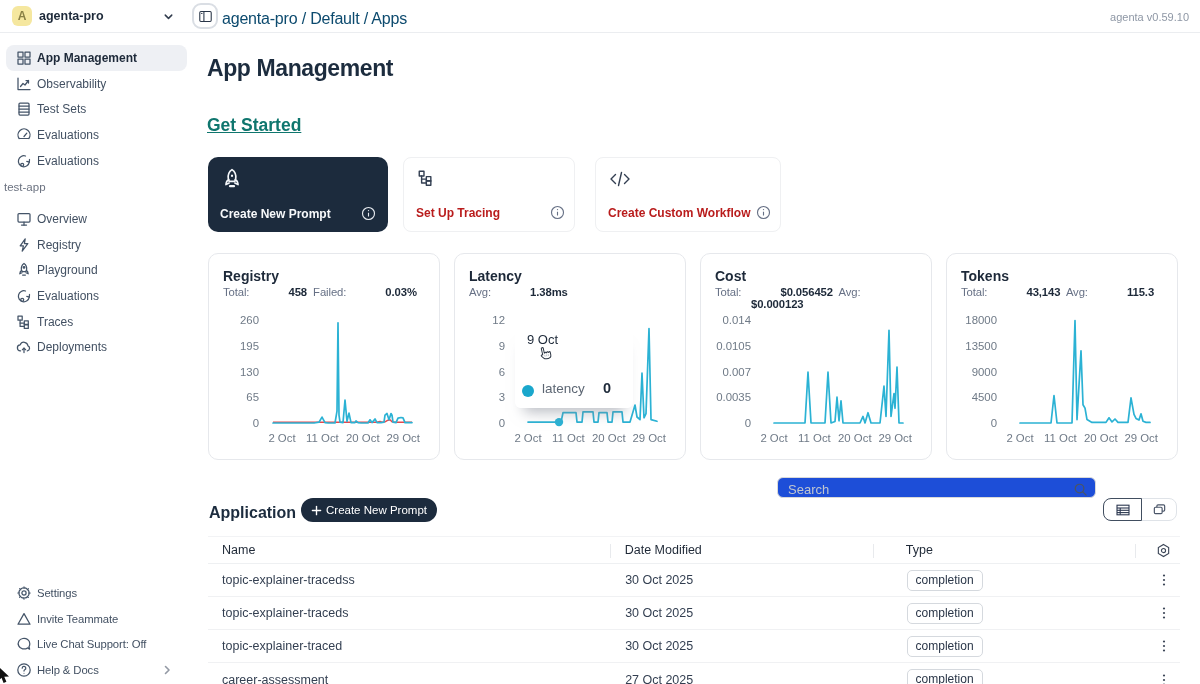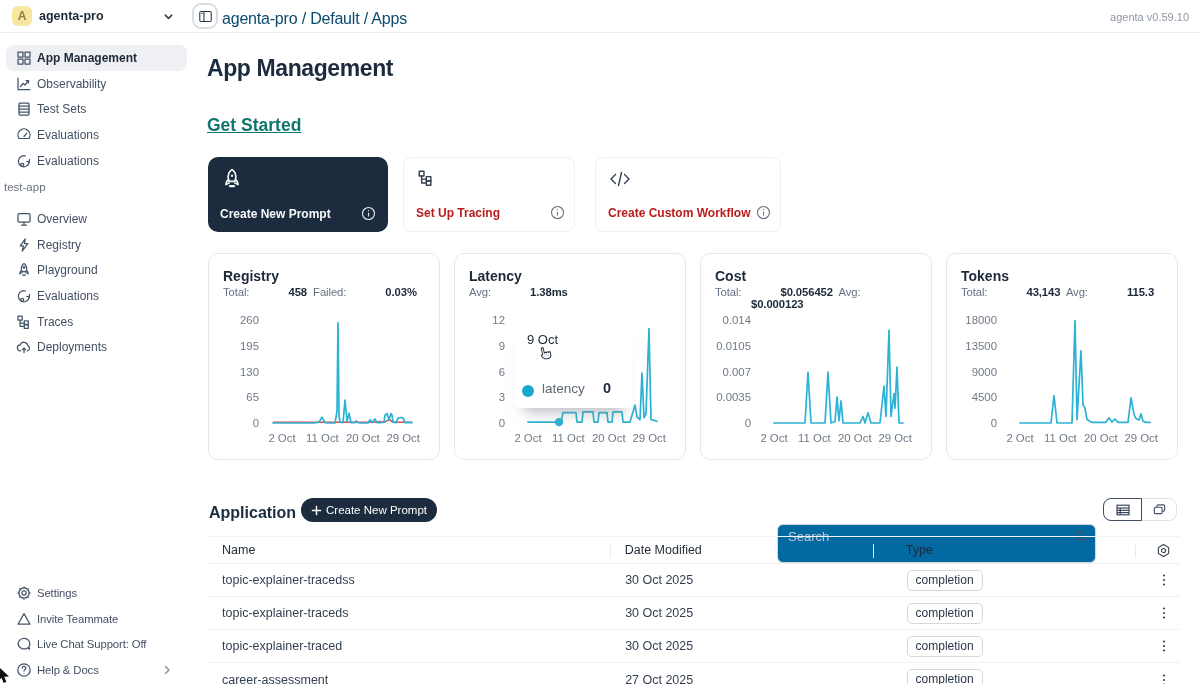--- a/index.html
+++ b/index.html
@@ -54,22 +54,22 @@
   box-shadow:0 13px 13px -9px rgba(125,131,144,0.55); }
 .tt-date { position:absolute; z-index:5; font-size:13px; color:#1d2939; }
 .tt-dot { position:absolute; z-index:5; width:12px; height:12px; border-radius:50%; background:#1aa7cc; }
 .tt-name { position:absolute; z-index:5; font-size:13.5px; color:#5c6673; }
 .tt-val { position:absolute; z-index:5; font-size:14.5px; font-weight:700; color:#1d2939; }
 
 .h3 { position:absolute; left:209px; top:504px; font-size:16px; font-weight:700; color:#1c2c3e; }
 .newbtn { position:absolute; left:301px; top:498px; height:24px; border-radius:12px;
   background:#1c2b3d; color:#fff; font-size:11.5px; font-weight:400;
   display:flex; align-items:center; padding:0 10px; gap:4px; }
-.search { position:absolute; left:777px; top:524px; width:319px; height:39px;
-  border:1px solid #d9d9d9; border-radius:6px; background:#0369a1; }
+.search { position:absolute; left:777px; top:477px; width:319px; height:21px;
+  border:1px solid #d9d9d9; border-radius:6px; background:#1d4ed8; }
 .search .ph { position:absolute; left:10px; top:4px; font-size:13px; color:#c0c6cf; }
 .search .sic { position:absolute; right:7px; top:4px; }
 .seg { position:absolute; left:1103px; top:498px; width:74px; height:23px;
   border:1px solid #dfe3e8; border-radius:8px; background:#fff; display:flex; }
 .seg .s1 { width:39px; height:23px; margin:-1px 0 0 -1px; border:1.6px solid #414e60;
   border-radius:8px 0 0 8px; display:flex; align-items:center; justify-content:center; background:#fff; }
 .seg .s2 { flex:1; display:flex; align-items:center; justify-content:center; }
 
 .table { position:absolute; left:208px; top:536px; width:972px; }
 .thead { position:relative; height:28px; border-top:1px solid #f2f3f5; border-bottom:1px solid #eef0f2;

